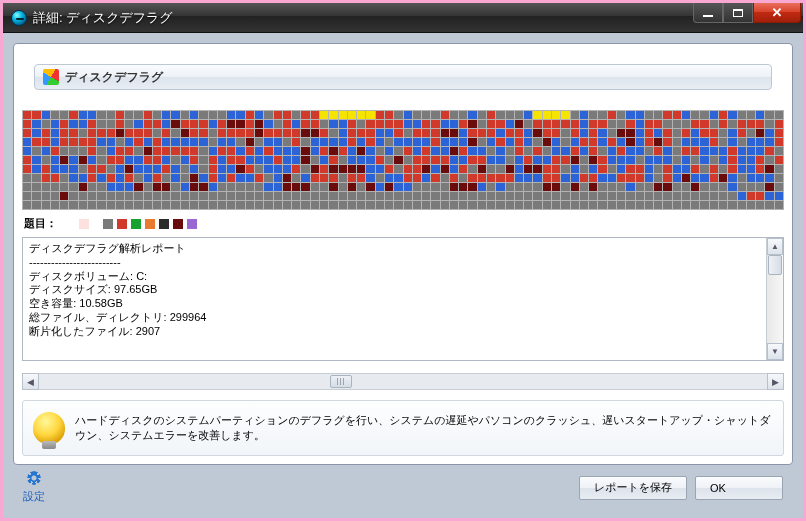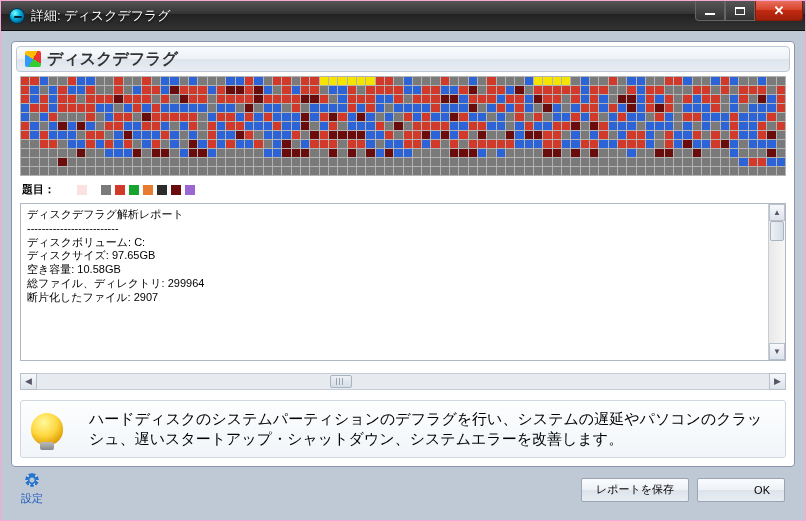--- a/index.html
+++ b/index.html
@@ -9,21 +9,21 @@
     background: #333;
     font-family: "Meiryo", "MS PGothic", Tahoma, sans-serif;
     font-size: 11px;
   }
   .window {
     width: 806px;
     height: 521px;
     background: #000;
     display: flex;
     flex-direction: column;
-    border: 1px solid #f9a8d4;
+    border: 3px solid #f9a8d4;
   }
   .titlebar {
     height: 30px;
     background: linear-gradient(to bottom, #555 0%, #333 45%, #222 46%, #333 100%);
     display: flex;
     align-items: center;
     color: #fff;
     border-bottom: 1px solid #111;
     position: relative;
   }
@@ -66,28 +66,28 @@
   }
   .panel {
     background:#fff;
     border:1px solid #8895aa;
     border-radius:4px;
     flex:1;
     display:flex; flex-direction:column;
     overflow:hidden;
   }
   .section-header {
-    margin:4px;
+    margin:20px;
     height:26px;
     border:1px solid #bec7d4;
     border-radius:4px;
     background: linear-gradient(to bottom,#fafcfe 0%,#edf1f6 49%,#dde4ec 50%,#e8edf3 100%);
     display:flex; align-items:center;
     padding:0 8px;
-    font-size:16px; font-weight:bold; color:#333;
+    font-size:12px; font-weight:bold; color:#333;
   }
   .section-header .hdr-icon {
     width:16px;height:16px;margin-right:6px;
     background: conic-gradient(from 30deg, #e33 0 25%, #3c3 0 50%, #39f 0 75%, #fb0 0 100%);
     border-radius:2px;
   }
   .defrag-map {
     margin: 0 8px;
     display:grid;
     grid-template-columns: repeat(82, 1fr);
@@ -193,21 +193,21 @@
   .bulb {
     width:32px;height:32px;margin-right:10px;flex-shrink:0;
     background: radial-gradient(circle at 40% 30%, #fff89a 0%, #ffd740 45%, #d99a00 80%, #8a5b00 100%);
     border-radius:50% 50% 46% 46%;
     position:relative;
   }
   .bulb::after{
     content:"";position:absolute;left:9px;bottom:-5px;width:14px;height:8px;
     background:linear-gradient(to bottom,#bbb,#888);border-radius:2px;
   }
-  .info-text { font-size:15px; line-height:1.35;margin-left:16px; }
+  .info-text { font-size:11px; line-height:1.35; }
 
   .footer-row {
     display:flex; align-items:center;
     padding:6px 10px 10px 10px;
   }
   .settings-link {
     display:flex;align-items:center;gap:4px;
     color:#1a5bbb; cursor:pointer;flex-direction:column;
   }
   .gear {
@@ -218,21 +218,21 @@
     -webkit-mask: radial-gradient(circle,transparent 2px,#000 3px);
             mask: radial-gradient(circle,transparent 2px,#000 3px);
   }
   .footer-spacer{flex:1;}
   .btn {
     min-width:88px; height:24px;
     padding:0 14px;
     background:linear-gradient(to bottom,#fafcfe 0%,#eef1f6 49%,#dde3eb 50%,#e8edf3 100%);
     border:1px solid #9aa4b3; border-radius:2px;
     font-size:11px;
-    display:flex;align-items:center;justify-content:flex-end;
+    display:flex;align-items:center;justify-content:flex-start;
     margin-left:8px; cursor:pointer;
   }
 </style>
 </head>
 <body>
 
 <div class="window">
 
   <div class="titlebar">
     <div class="icon-circle"></div>

